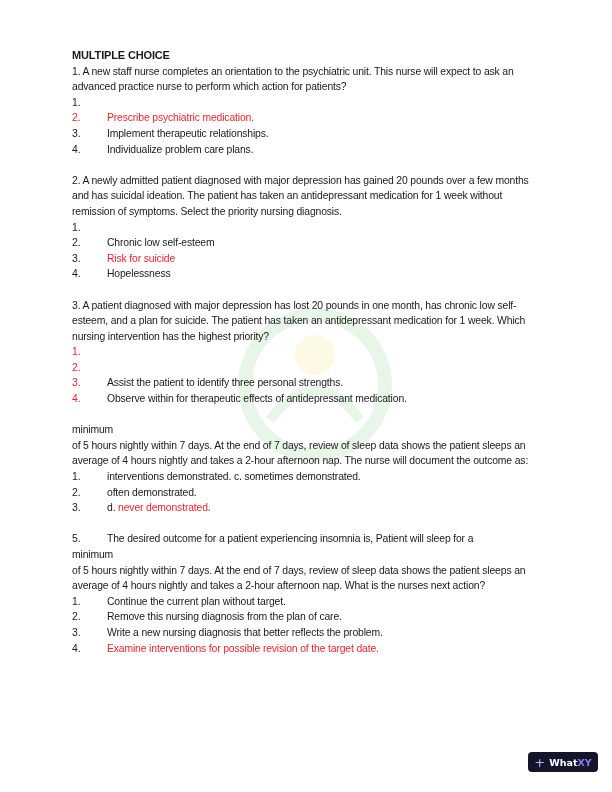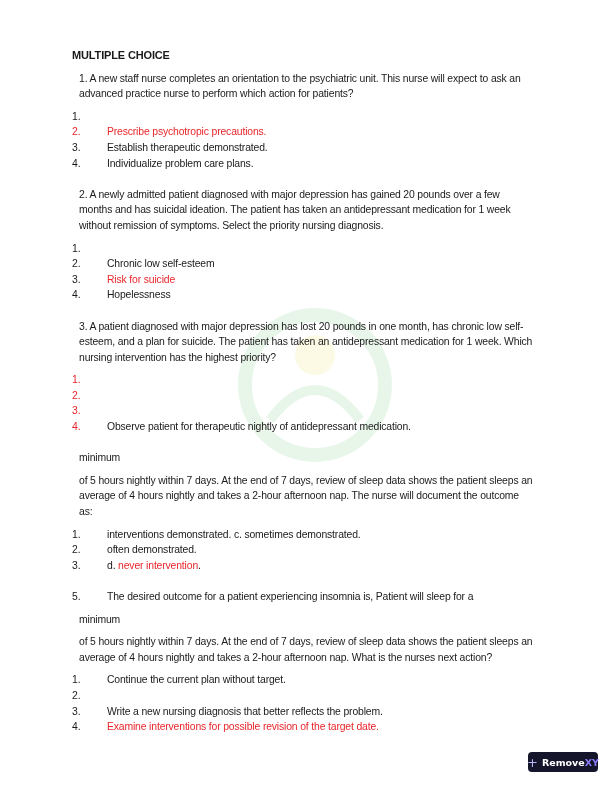--- a/index.html
+++ b/index.html
@@ -2,21 +2,21 @@
 <html><head>
   <meta charset="utf-8">
   <style>
     html, body { margin: 0; padding: 0; }
     body {
       width: 612px; height: 792px; background: #ffffff; position: relative; overflow: hidden;
       font-family: "Liberation Sans", sans-serif; color: #1a1a1a;
     }
     .page { position: absolute; left: 72px; top: 48px; width: 470px; font-size: 10.4px; line-height: 15.6px; letter-spacing: -0.15px; }
     .heading { font-weight: bold; font-size: 11px; margin-bottom: 0; }
-    .q { margin: 7px; }
+    .q { margin: 0; }
     .block { margin-bottom: 15.6px; }
     .opt { display: flex; }
     .opt .num { width: 35px; flex: none; }
     .red { color: #e8262b; }
     .watermark {
       position: absolute; left: 230px; top: 300px; width: 170px; height: 170px; opacity: 0.22; pointer-events: none;
     }
     .badge {
       position: absolute; left: 528px; top: 752px; width: 70px; height: 20px; background: #14142b; border-radius: 4px;
       display: flex; align-items: center; justify-content: center; gap: 4px; color: #fff; font-weight: bold; font-size: 9.5px;
@@ -37,25 +37,25 @@
 <div class="page">
   <div class="heading">MULTIPLE CHOICE</div>
 
   <div class="block">
     <p class="q">1. A new staff nurse completes an orientation to the psychiatric unit. This nurse will expect to ask an advanced practice nurse to perform which action for patients?</p>
     <div class="opt">
         <span class="num">1.</span>
       </div>
     <div class="opt red">
         <span class="num">2.</span>
-        <span>Prescribe psychotropic precautions.</span>
+        <span>Prescribe psychiatric medication.</span>
       </div>
     <div class="opt">
         <span class="num">3.</span>
-        <span>Establish therapeutic demonstrated.</span>
+        <span>Implement therapeutic relationships.</span>
       </div>
     <div class="opt">
         <span class="num">4.</span>
         <span>Individualize problem care plans.</span>
       </div>
   </div>
 
   <div class="block">
     <p class="q">2.   A newly admitted patient diagnosed with major depression has gained 20 pounds over a few months and has suicidal ideation. The patient has taken an antidepressant medication for 1 week without remission of symptoms. Select the priority nursing diagnosis.</p>
     <div class="opt">
@@ -78,65 +78,67 @@
   <div class="block">
     <p class="q">3. A patient diagnosed with major depression has lost 20 pounds in one month, has chronic low self-esteem, and a plan for suicide. The patient has taken an antidepressant medication for 1 week. Which nursing intervention has the highest priority?</p>
     <div class="opt">
         <span class="num red">1.</span>
       </div>
     <div class="opt">
         <span class="num red">2.</span>
       </div>
     <div class="opt">
         <span class="num red">3.</span>
+        <span>Assist the patient to identify three personal strengths.</span>
       </div>
     <div class="opt">
         <span class="num red">4.</span>
-        <span>Observe patient for therapeutic nightly of antidepressant medication.</span>
+        <span>Observe within for therapeutic effects of antidepressant medication.</span>
       </div>
   </div>
 
   <div class="block">
     <p class="q">minimum</p>
     <p class="q">of 5 hours nightly within 7 days. At the end of 7 days, review of sleep data shows the patient sleeps an average of 4 hours nightly and takes a 2-hour afternoon nap. The nurse will document the outcome as:</p>
     <div class="opt">
         <span class="num">1.</span>
         <span>interventions demonstrated. c. sometimes demonstrated.</span>
       </div>
     <div class="opt">
         <span class="num">2.</span>
         <span>often demonstrated.</span>
       </div>
     <div class="opt">
         <span class="num">3.</span>
-        <span><span>d. </span><span class="red">never intervention</span><span>.</span></span>
+        <span><span>d. </span><span class="red">never demonstrated</span><span>.</span></span>
       </div>
   </div>
 
   <div class="block">
     <div class="opt">
         <span class="num">5.</span>
         <span>The desired outcome for a patient experiencing insomnia is, Patient will sleep for a</span>
       </div>
     <p class="q">minimum</p>
     <p class="q">of 5 hours nightly within 7 days. At the end of 7 days, review of sleep data shows the patient sleeps an average of 4 hours nightly and takes a 2-hour afternoon nap. What is the nurses next action?</p>
     <div class="opt">
         <span class="num">1.</span>
         <span>Continue the current plan without target.</span>
       </div>
     <div class="opt">
         <span class="num">2.</span>
+        <span>Remove this nursing diagnosis from the plan of care.</span>
       </div>
     <div class="opt">
         <span class="num">3.</span>
         <span>Write a new nursing diagnosis that better reflects the problem.</span>
       </div>
     <div class="opt">
         <span class="num">4.</span>
         <span class="red">Examine interventions for possible revision of the target date.</span>
       </div>
   </div>
 </div>
 
 <div class="badge">
   <span class="plus">+</span>
-  <span><span>Remove</span><span class="xy">XY</span></span>
+  <span><span>What</span><span class="xy">XY</span></span>
 </div>
 
 </body></html>

